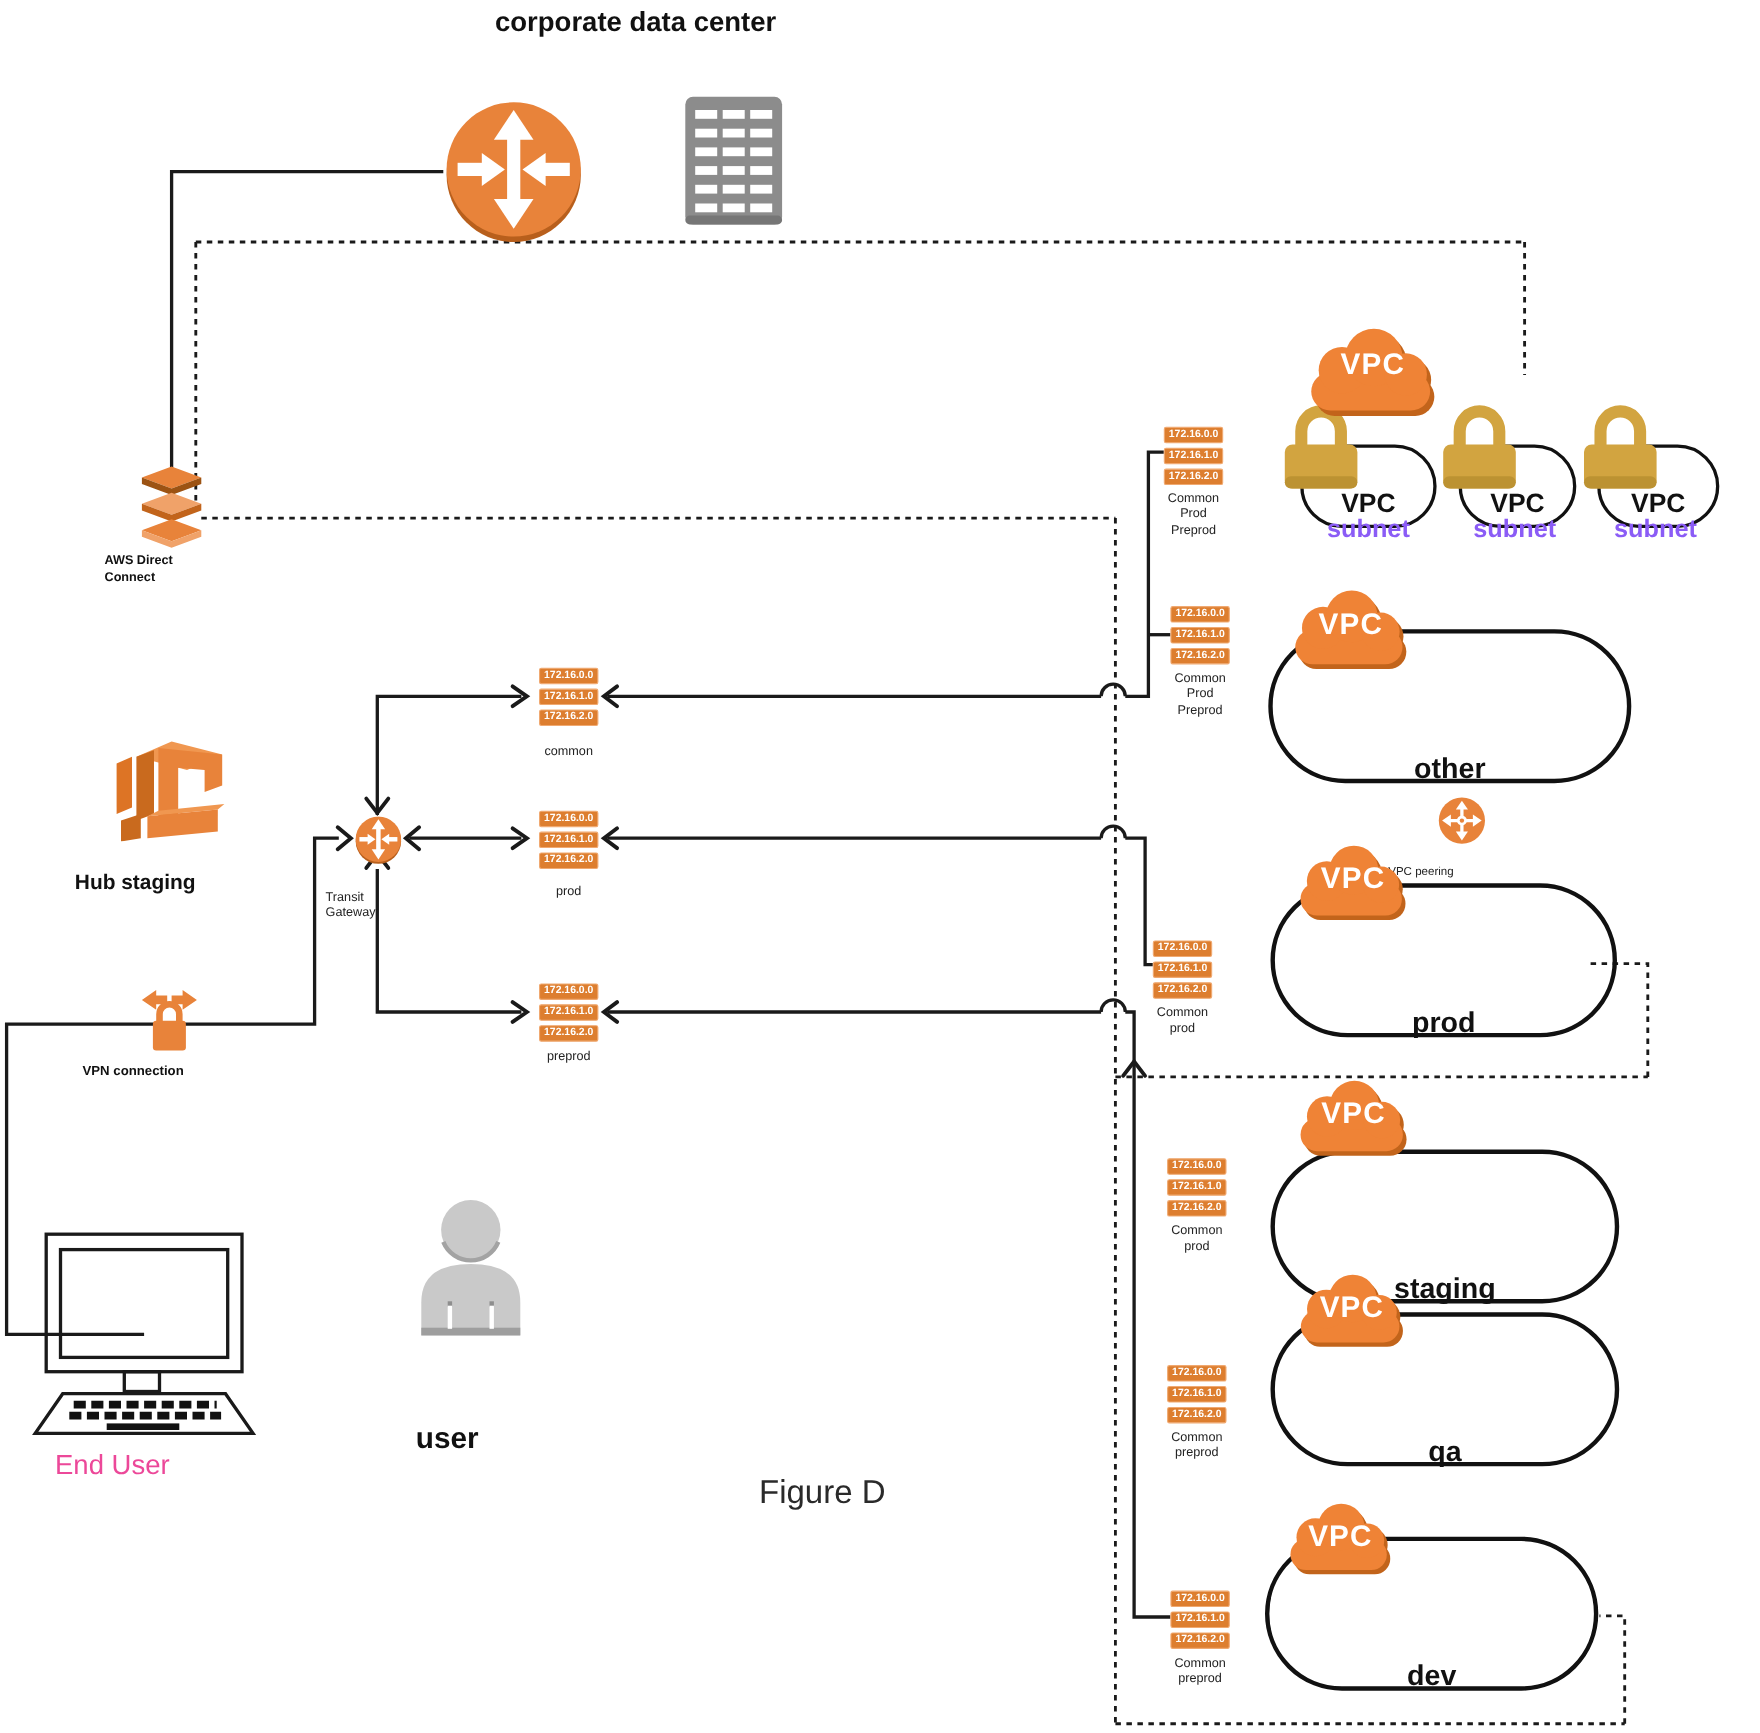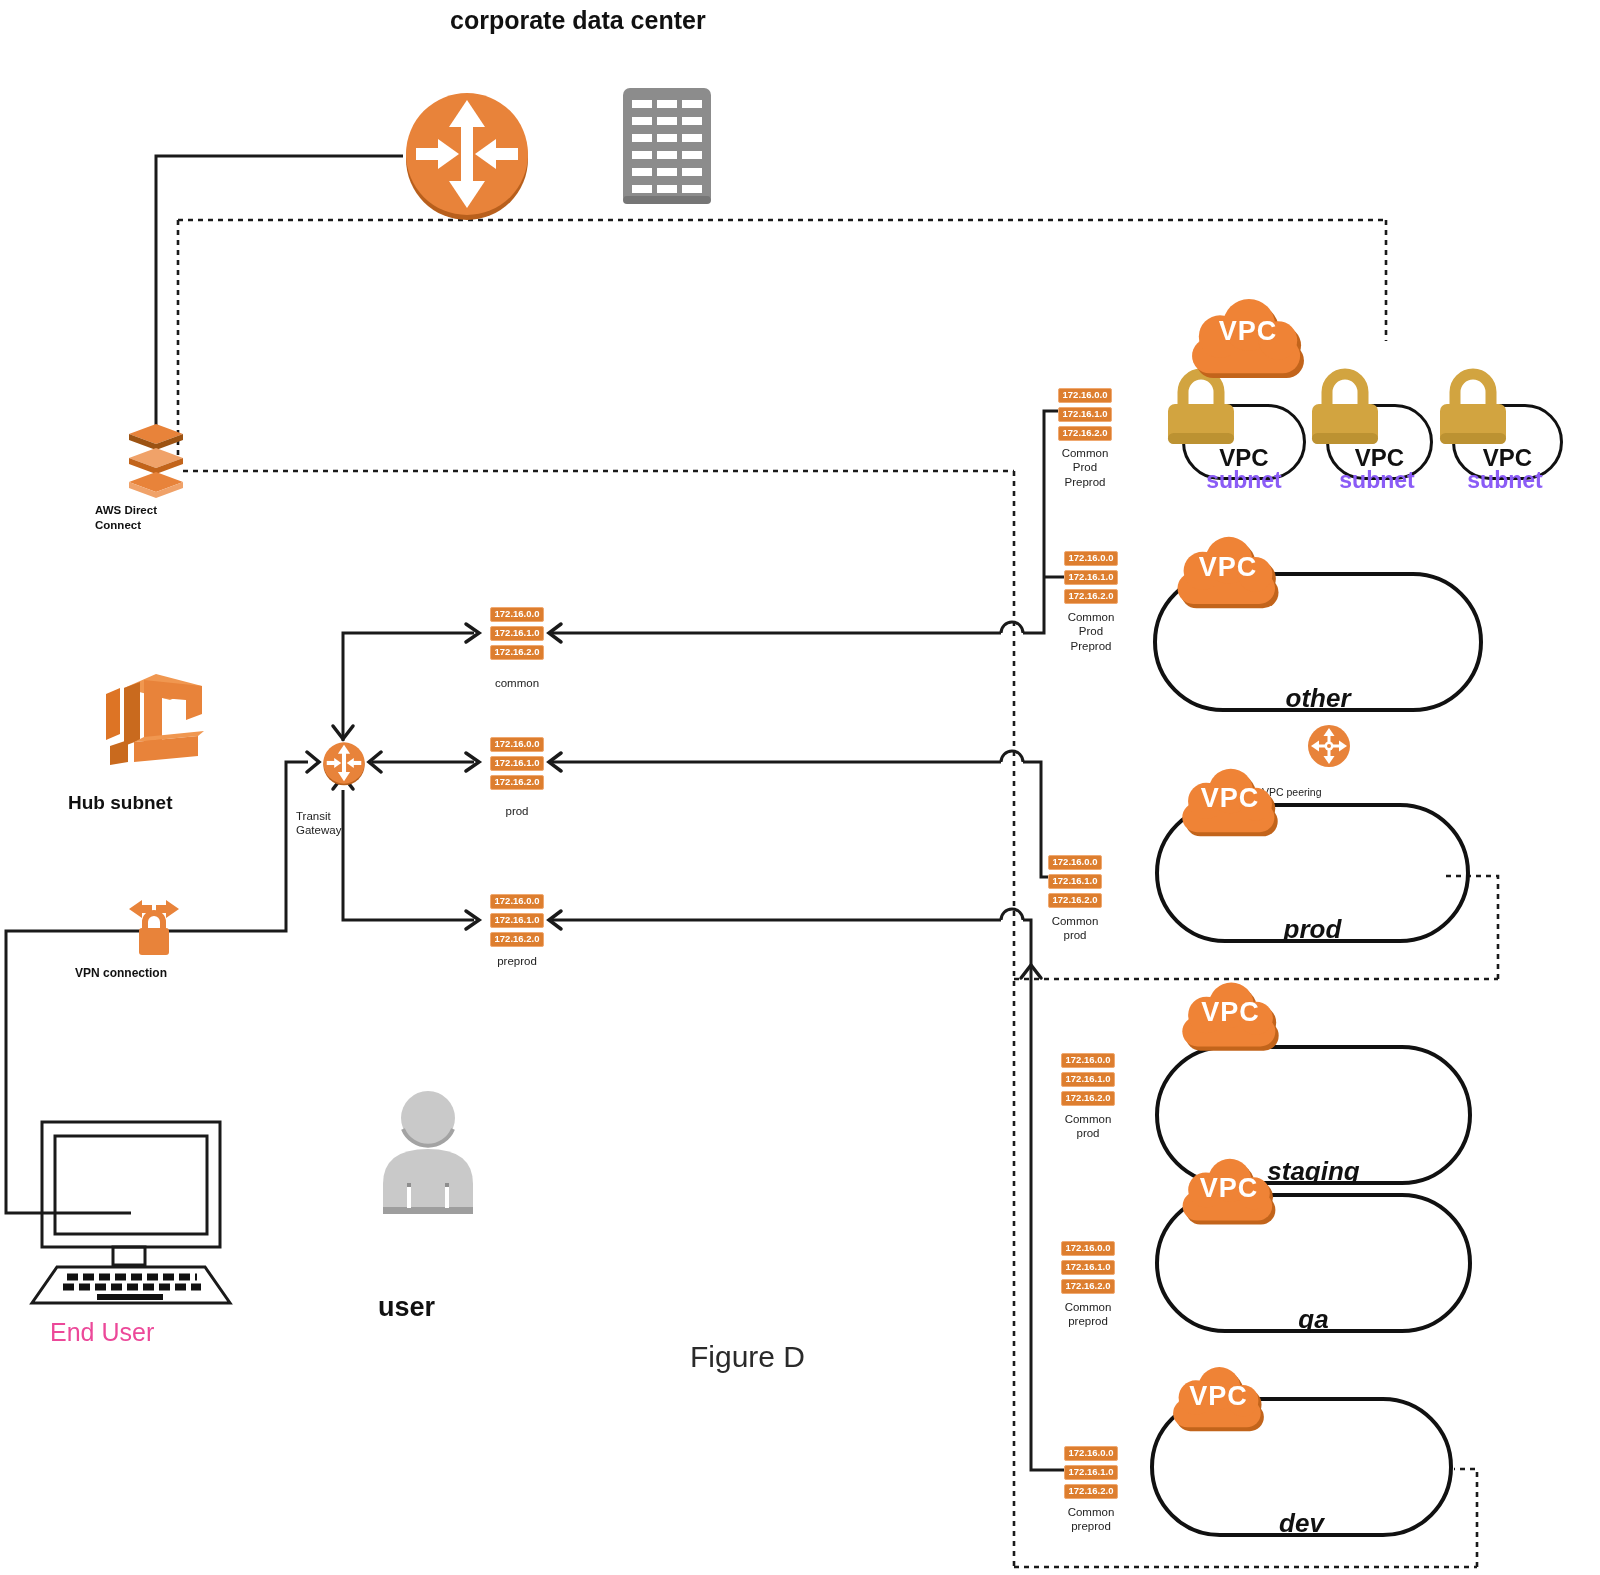--- a/index.html
+++ b/index.html
@@ -9,21 +9,21 @@
   .ctr{text-align:left;}
   .title{font-size:25px;font-weight:bold;color:#111;}
   .figcap{font-size:30px;color:#2a2a2a;}
   .node-label-sm{font-size:11.5px;font-weight:bold;line-height:1.3;color:#111;}
   .node-label-xs{font-size:11.5px;font-weight:400;line-height:1.25;color:#222;}
   .node-label-lg{font-size:19px;font-weight:bold;color:#111;}
   .user-label{font-size:27px;font-weight:bold;color:#111;}
   .enduser-label{font-size:25px;color:#ec4899;}
   .stadium{position:absolute;border:4px solid #111;border-radius:200px;background:transparent;}
   .stadium .vpc-name{position:absolute;left:0;right:0;bottom:-6px;text-align:center;
-                     font-size:26px;font-weight:bold;color:#111;font-style:italic;}
+                     font-size:26px;font-weight:bold;color:#111;}
   .subnet{position:absolute;border:3.5px solid #111;border-radius:40px;}
   .subnet .vpc-word{position:absolute;left:0;right:0;bottom:5px;text-align:center;
                     font-size:24px;font-weight:bold;color:#111;}
   .subnet-word{font-size:23px;font-weight:bold;color:#8b5cf6;text-align:center;}
   .cs-title{position:absolute;left:0;right:0;bottom:1px;text-align:center;
             font-size:23px;font-weight:bold;color:#111;}
   .cloud{position:absolute;}
   .cloud svg{position:absolute;left:0;top:0;width:100%;height:100%;}
   .cloud span{position:absolute;left:0;right:0;top:22%;text-align:center;
               font-size:27px;font-weight:bold;color:#fff;letter-spacing:1px;}
@@ -172,21 +172,21 @@
     <svg width="105" height="115" viewBox="0 0 105 115">
       <polygon points="6,44 20,38 20,84 6,90" fill="#dd7425"></polygon>
       <polygon points="24,38 56,24 102,36 70,50" fill="#f09750"></polygon>
       <polygon points="24,38 40,32 40,90 24,96" fill="#c96a1e"></polygon>
       <polygon points="44,30 102,36 102,64 86,70 86,50 62,48 62,94 44,92" fill="#e8833a"></polygon>
       <polygon points="10,96 28,90 28,112 10,115" fill="#c96a1e"></polygon>
       <polygon points="34,92 44,87 104,81 98,86" fill="#f09750"></polygon>
       <polygon points="34,92 98,86 98,106 34,112" fill="#e8833a"></polygon>
     </svg>
   </div>
-  <div class="abs ctr node-label-lg" style="left:68px;top:792px;width:170px;">Hub subnet</div>
+  <div class="abs ctr node-label-lg" style="left:68px;top:792px;width:170px;">Hub staging</div>
 
   <div class="abs" style="left:322px;top:742px;">
     <svg width="44" height="44" viewBox="0 0 130 130">
         <use href="#routerShape"></use>
       </svg>
   </div>
   <div class="abs ctr node-label-xs" style="left:296px;top:788px;width:96px;margin-top:21px;">
     <span class="lbl-line">Transit</span>
     <span class="lbl-line">Gateway</span>
   </div>

